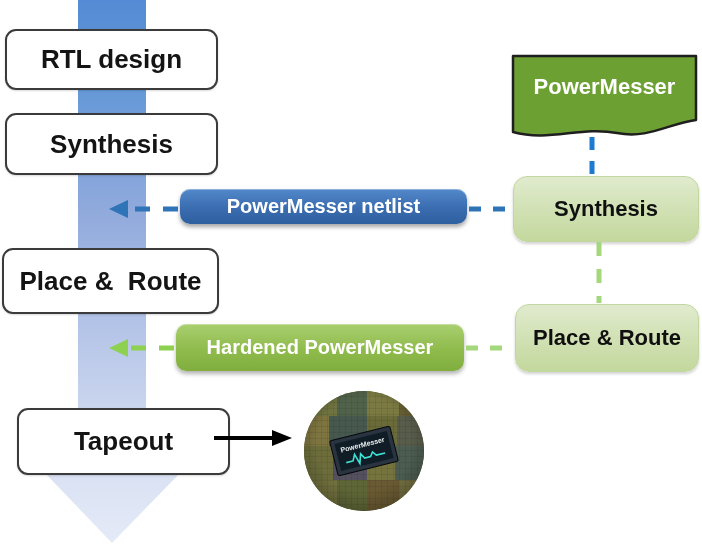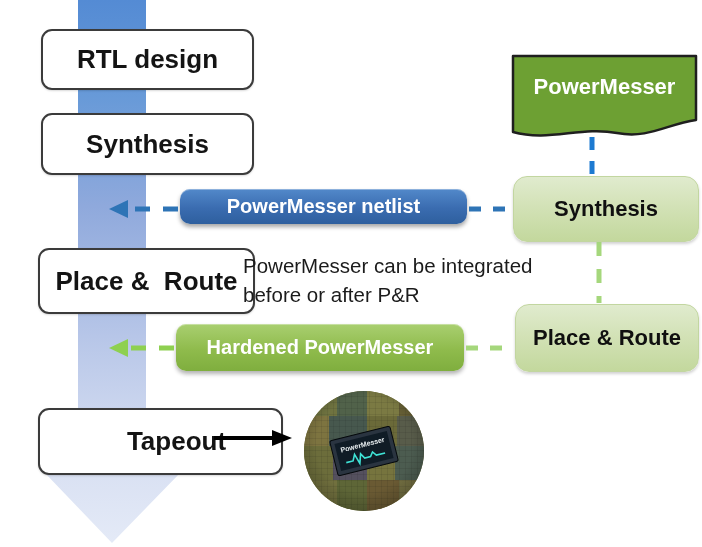--- a/index.html
+++ b/index.html
@@ -13,27 +13,26 @@
     background:linear-gradient(180deg,#548bd4 0%,#689ad8 18%,#8fa9dc 38%,
       #b7c6e8 62%,#d7dff2 84%,#e4eaf7 100%);
     clip-path:polygon(34px 0px,102px 0px,102px 472px,137px 472px,
       68px 543px,0px 472px,34px 472px);
   }
   
   .pbox{
     position:absolute;background:#ffffff;border:2px solid #3b3b3b;
     border-radius:11px;display:flex;align-items:center;justify-content:center;
     box-shadow:0 1px 2px rgba(0,0,0,0.15);
-    margin-left:36px;
   }
   .pbox-label{font-weight:bold;font-size:26px;color:#141414;white-space:pre;}
   .box-rtl{left:5px;top:29px;width:209px;height:57px;}
   .box-syn{left:5px;top:113px;width:209px;height:58px;}
   .box-pr{left:2px;top:248px;width:213px;height:62px;}
-  .box-tape{left:2px;top:408px;width:209px;height:63px;padding-left:32px;}
+  .box-tape{left:17px;top:408px;width:209px;height:63px;}
   
   .banner-wrap{position:absolute;left:511px;top:54px;width:187px;height:88px;}
   .banner-label{
     position:absolute;left:0;top:0;width:187px;height:66px;
     display:flex;align-items:center;justify-content:center;
     color:#ffffff;font-weight:bold;font-size:22px;
   }
   
   .gbox{
     position:absolute;border-radius:14px;
@@ -108,24 +107,20 @@
   </div>
 
   <div class="netlist">
     <span class="netlist-label">PowerMesser netlist</span>
   </div>
 
   <div class="hardened">
     <span class="hardened-label">Hardened PowerMesser</span>
   </div>
 
-  <div class="note">
-    <div>PowerMesser can be integrated</div>
-    <div>before or after P&amp;R</div>
-  </div>
 
   <svg class="overlay">
 
     <line x1="592" y1="137" x2="592" y2="175" stroke="#1d7ad1" stroke-width="5" stroke-dasharray="13 11"></line>
 
     <line x1="469" y1="209" x2="512" y2="209" stroke="#2e74b6" stroke-width="5" stroke-dasharray="12 12"></line>
 
     <line x1="178" y1="209" x2="129" y2="209" stroke="#2e74b6" stroke-width="5" stroke-dasharray="15 13"></line>
     <polygon points="109,209 128,200 128,218" fill="#2e74b6"></polygon>
 

